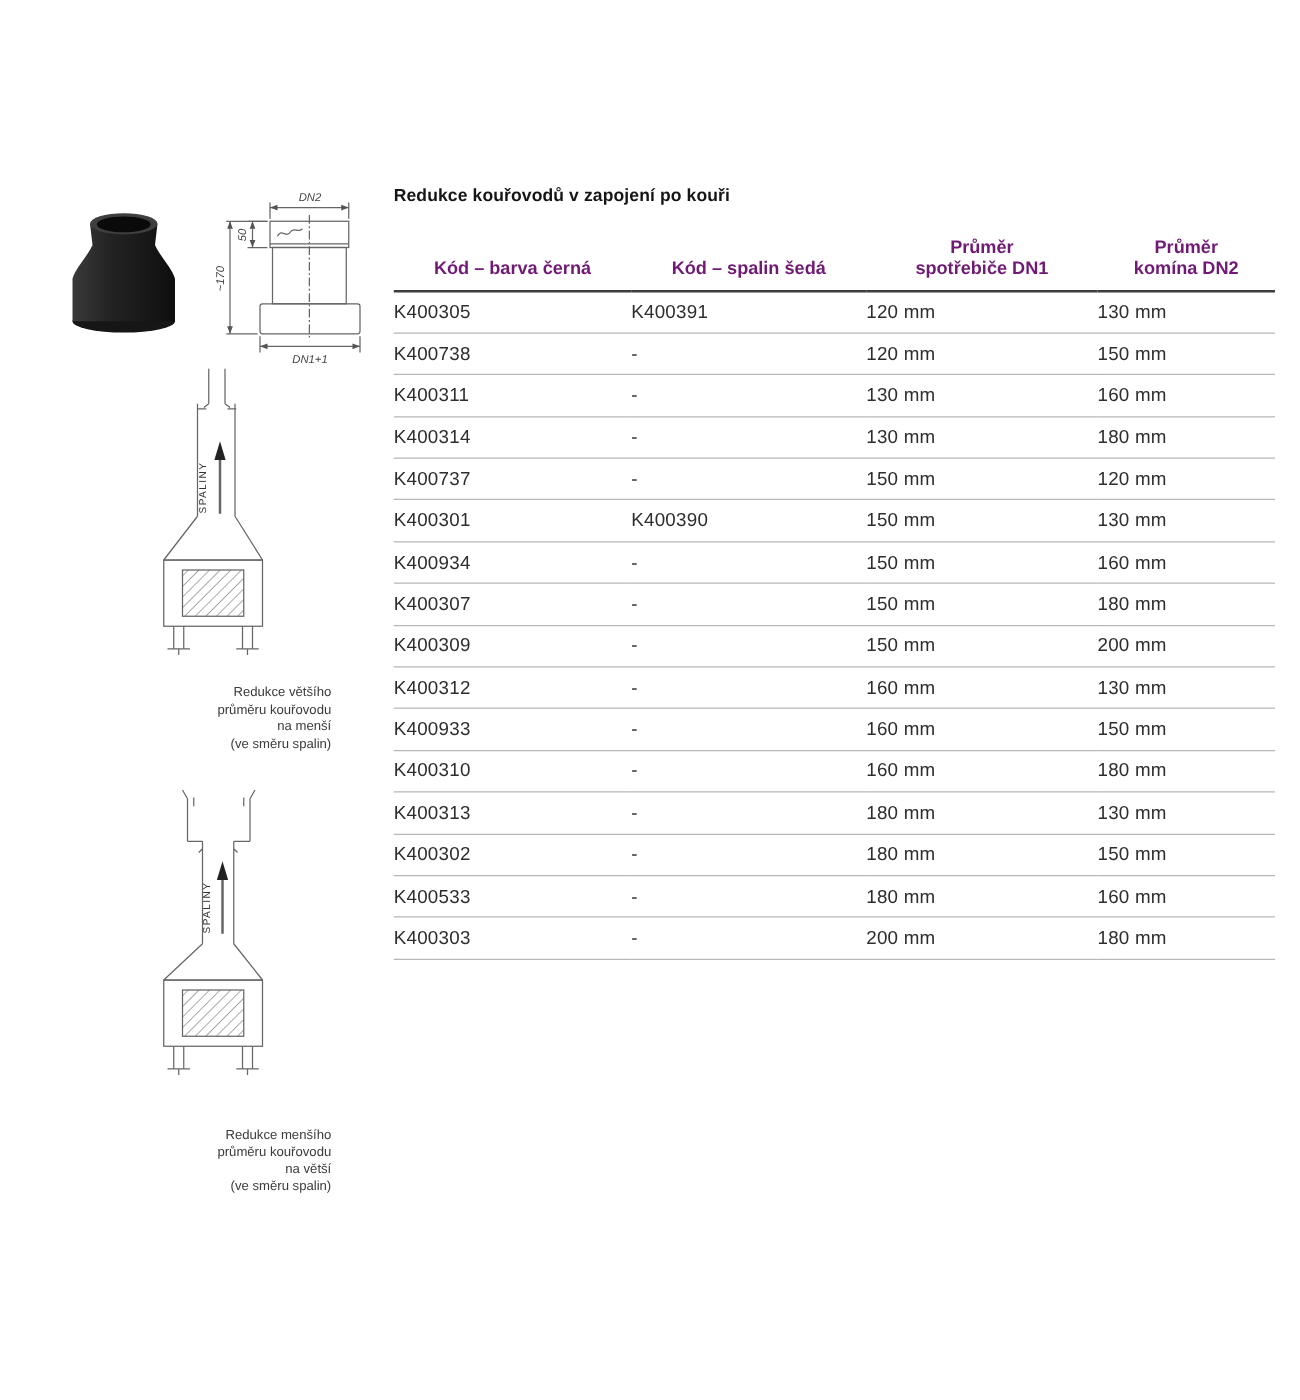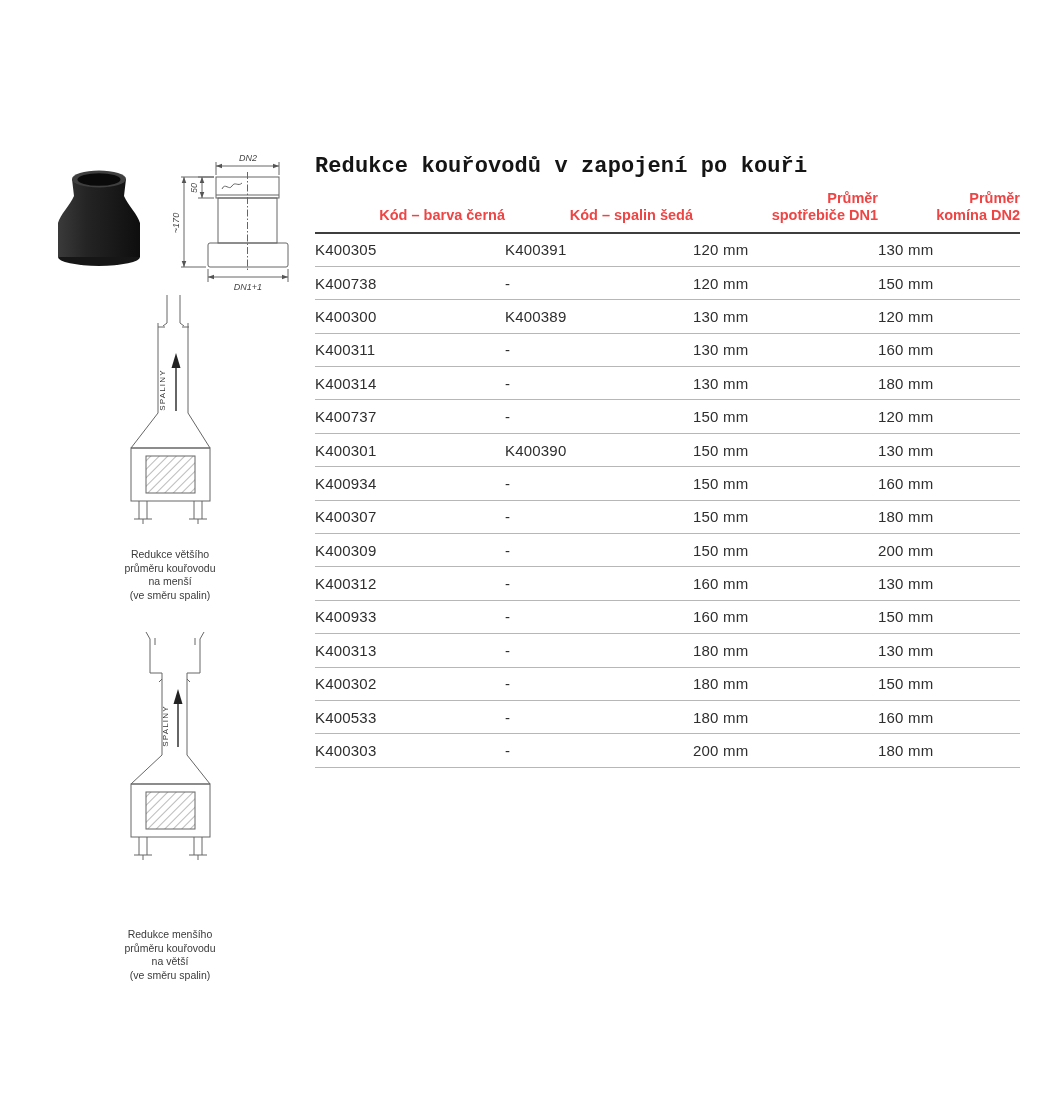--- a/index.html
+++ b/index.html
@@ -8,44 +8,44 @@
   }
   *{box-sizing:border-box}
   html,body{margin:0;padding:0}
   body{
     width:1040px;height:1120px;background:#ffffff;position:relative;
     font-family:"Liberation Sans","DejaVu Sans",sans-serif;color:var(--text);
   }
   .abs{position:absolute}
 
   .page-title{
-    position:absolute;left:315px;top:139px;font-size:22px;font-weight:700;
-    color:var(--title);letter-spacing:.1px;white-space:nowrap;font-family:Liberation Mono, monospace;
+    position:absolute;left:315px;top:139px;font-size:14px;font-weight:700;
+    color:var(--title);letter-spacing:.1px;white-space:nowrap;
   }
 
   table.products{
     position:absolute;left:315px;top:190px;width:705px;
     border-collapse:collapse;table-layout:fixed;
   }
   table.products th{
-    font-size:14.5px;font-weight:700;text-align:right;vertical-align:bottom;
+    font-size:14.5px;font-weight:700;text-align:center;vertical-align:bottom;
     padding:0 0 8px 0;border-bottom:2px solid var(--rule-dark);
-    white-space:pre-line;line-height:17px;color:#ef4444;
+    white-space:pre-line;line-height:17px;color:#701a75;
   }
   table.products td{
     font-size:15px;height:33.4px;vertical-align:middle;padding:0;
     border-bottom:1px solid var(--rule-light);color:var(--text);letter-spacing:.2px;
   }
 
   .caption{
-    position:absolute;width:190px;text-align:center;font-size:10.5px;
+    position:absolute;width:190px;text-align:right;font-size:10.5px;
     line-height:13.5px;color:var(--caption);white-space:pre-line;
   }
   .caption.top{left:75px;top:548px}
-  .caption.bottom{left:75px;top:928px}
+  .caption.bottom{left:75px;top:902px}
 
   svg text{font-family:"Liberation Sans","DejaVu Sans",sans-serif}
   .dimlabel{font-size:9px;font-style:italic;fill:#444}
   .flowlabel{font-size:8px;letter-spacing:1.2px;fill:#333}
 </style>
 </head>
 <body>
 
 <svg class="abs" style="left:48px;top:163px" width="104" height="108" viewBox="0 0 104 108">
   <defs>
@@ -179,26 +179,20 @@
     <td>120 mm</td>
     <td>130 mm</td>
   </tr>
       <tr>
     <td>K400738</td>
     <td>-</td>
     <td>120 mm</td>
     <td>150 mm</td>
   </tr>
       <tr>
-    <td>K400300</td>
-    <td>K400389</td>
-    <td>130 mm</td>
-    <td>120 mm</td>
-  </tr>
-      <tr>
     <td>K400311</td>
     <td>-</td>
     <td>130 mm</td>
     <td>160 mm</td>
   </tr>
       <tr>
     <td>K400314</td>
     <td>-</td>
     <td>130 mm</td>
     <td>180 mm</td>
@@ -239,20 +233,26 @@
     <td>160 mm</td>
     <td>130 mm</td>
   </tr>
       <tr>
     <td>K400933</td>
     <td>-</td>
     <td>160 mm</td>
     <td>150 mm</td>
   </tr>
       <tr>
+    <td>K400310</td>
+    <td>-</td>
+    <td>160 mm</td>
+    <td>180 mm</td>
+  </tr>
+      <tr>
     <td>K400313</td>
     <td>-</td>
     <td>180 mm</td>
     <td>130 mm</td>
   </tr>
       <tr>
     <td>K400302</td>
     <td>-</td>
     <td>180 mm</td>
     <td>150 mm</td>

